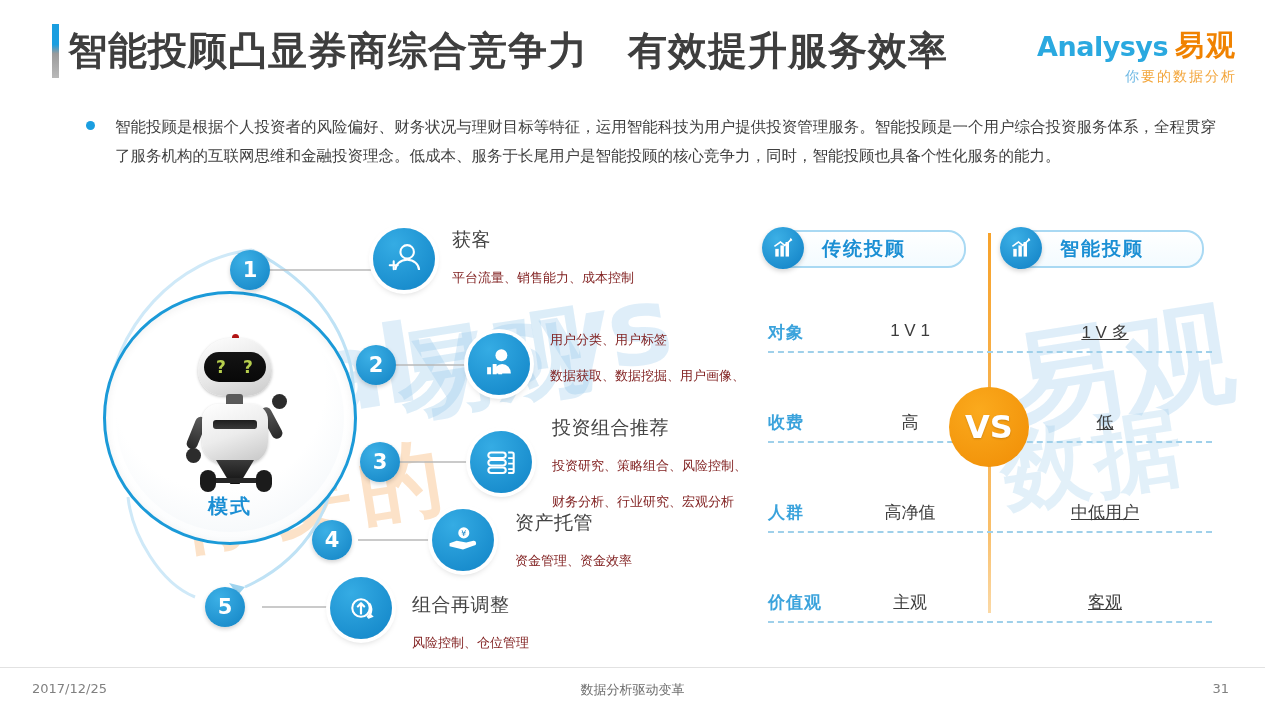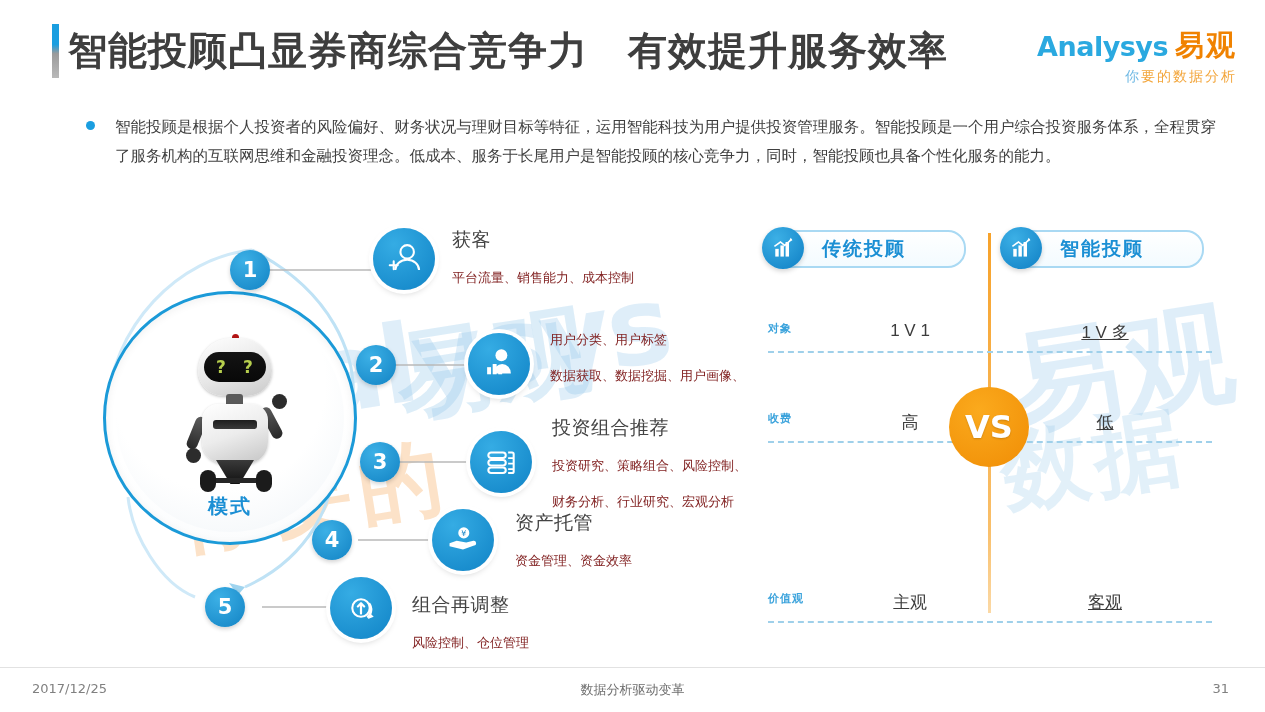--- a/index.html
+++ b/index.html
@@ -106,21 +106,21 @@
   .pill-icon svg{width:24px;height:24px;}
 
   .vline{position:absolute;left:228px;top:8px;width:3px;height:380px;
     background:linear-gradient(180deg,#f7a22a 0%,#f9bf6a 78%,#fbd9a6 100%);}
   .vs{position:absolute;left:189px;top:382px;width:80px;height:80px;border-radius:50%;
     background:radial-gradient(circle at 38% 30%,#fbaa1d,#f08d05);
     color:#fff;font-size:32px;font-weight:bold;display:flex;align-items:center;justify-content:center;
     font-family:"DejaVu Sans",sans-serif;text-shadow:0 1px 2px rgba(0,0,0,.18);z-index:3;}
 
   .row{position:absolute;left:0;width:460px;height:84px;}
-  .row-label{position:absolute;left:8px;top:18px;font-size:11px;font-weight:bold;color:#3ba3dc;letter-spacing:1px;}
+  .row-label{position:absolute;left:8px;top:18px;font-size:17px;font-weight:bold;color:#3ba3dc;letter-spacing:1px;}
   .row-left{position:absolute;left:80px;top:18px;width:140px;text-align:center;font-size:17px;color:#3c3c3c;}
   .row-right{position:absolute;left:250px;top:18px;width:190px;text-align:center;font-size:17px;color:#3c3c3c;text-decoration:underline;}
   .row-sep{position:absolute;left:8px;top:48px;width:444px;border-top:2px dashed #9fd0ea;}
 
   
   .footer{position:absolute;left:0;bottom:0;width:1265px;height:44px;border-top:1px solid #e2e2e2;}
   .f-date{position:absolute;left:32px;top:13px;font-size:13px;color:#808080;font-family:"DejaVu Sans",sans-serif;}
   .f-center{position:absolute;left:0;right:0;top:13px;text-align:center;font-size:13px;color:#6e6e6e;}
   .f-page{position:absolute;right:36px;top:13px;font-size:13px;color:#808080;font-family:"DejaVu Sans",sans-serif;}
 </style>
@@ -304,20 +304,26 @@
     <div class="row-sep"></div>
   </div>
 
   <div class="row" style="top:168px;">
     <div class="row-label">收费</div>
     <div class="row-left">高</div>
     <div class="row-right">低</div>
     <div class="row-sep"></div>
   </div>
 
+  <div class="row" style="top:258px;">
+    <div class="row-label">人群</div>
+    <div class="row-left">高净值</div>
+    <div class="row-right">中低用户</div>
+    <div class="row-sep"></div>
+  </div>
 
   <div class="row" style="top:348px;">
     <div class="row-label">价值观</div>
     <div class="row-left">主观</div>
     <div class="row-right">客观</div>
     <div class="row-sep"></div>
   </div>
 
   <div class="vs" style="left:189px;top:162px;">VS</div>
 </div>

